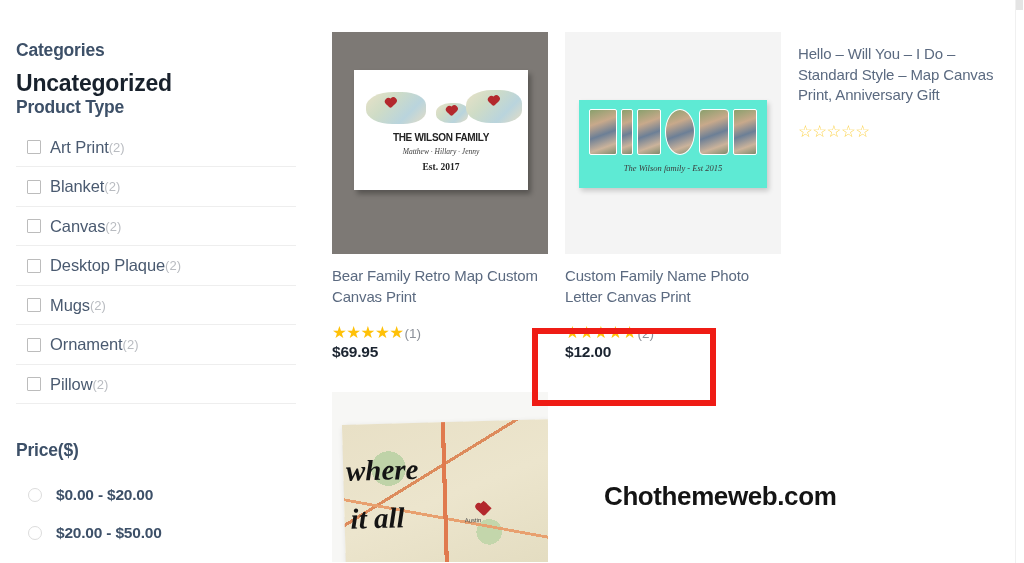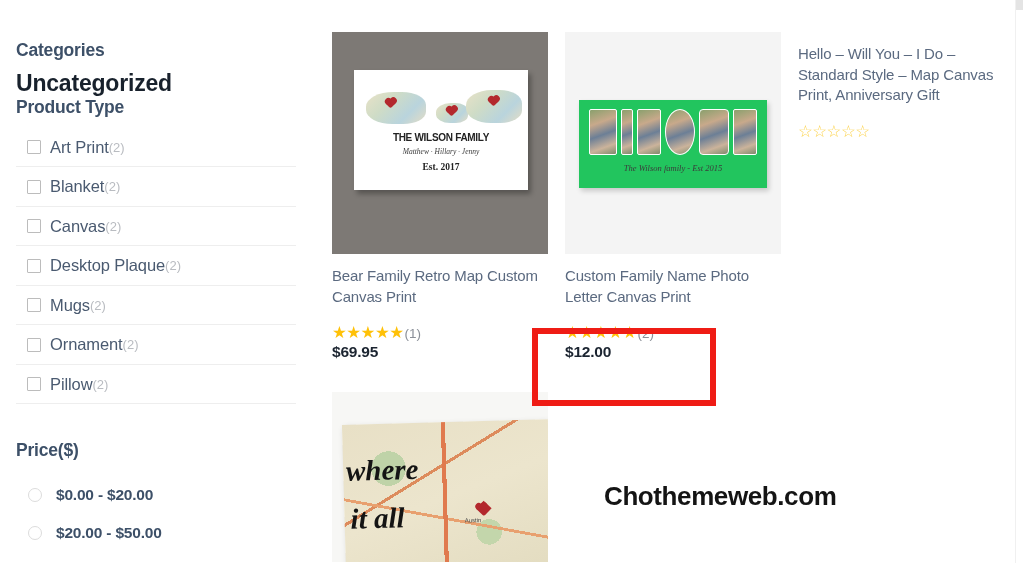--- a/index.html
+++ b/index.html
@@ -324,21 +324,21 @@
         <div class="prod-title">Bear Family Retro Map Custom Canvas Print</div>
         <div class="rating-wrap">
           <span class="stars">★★★★★</span>
           <span class="rating-count">(1)</span>
         </div>
         <div class="price">$69.95</div>
       </div>
 
       <div class="card">
         <div class="thumb g2">
-          <div class="canvasboard" style="left:14px;top:68px;width:188px;height:88px;background:#22c55e;box-shadow:2px 3px 5px rgba(0,0,0,0.18);">
+          <div class="canvasboard" style="left:14px;top:68px;width:188px;height:88px;background:#5eead4;box-shadow:2px 3px 5px rgba(0,0,0,0.18);">
             <div class="photoletter" style="left:10px;top:9px;width:28px;height:46px;"></div>
             <div class="photoletter" style="left:42px;top:9px;width:12px;height:46px;"></div>
             <div class="photoletter" style="left:58px;top:9px;width:24px;height:46px;"></div>
             <div class="photoletter" style="left:86px;top:9px;width:30px;height:46px;border-radius:50%;"></div>
             <div class="photoletter" style="left:120px;top:9px;width:30px;height:46px;border-radius:4px;"></div>
             <div class="photoletter" style="left:154px;top:9px;width:24px;height:46px;"></div>
             <div class="art-text" style="top:63px;font-size:8.5px;font-family:'Liberation Serif',serif;font-style:italic;color:#3b3b3b;">The Wilson family - Est 2015</div>
           </div>
         </div>
         <div class="prod-title">Custom Family Name Photo Letter Canvas Print</div>

